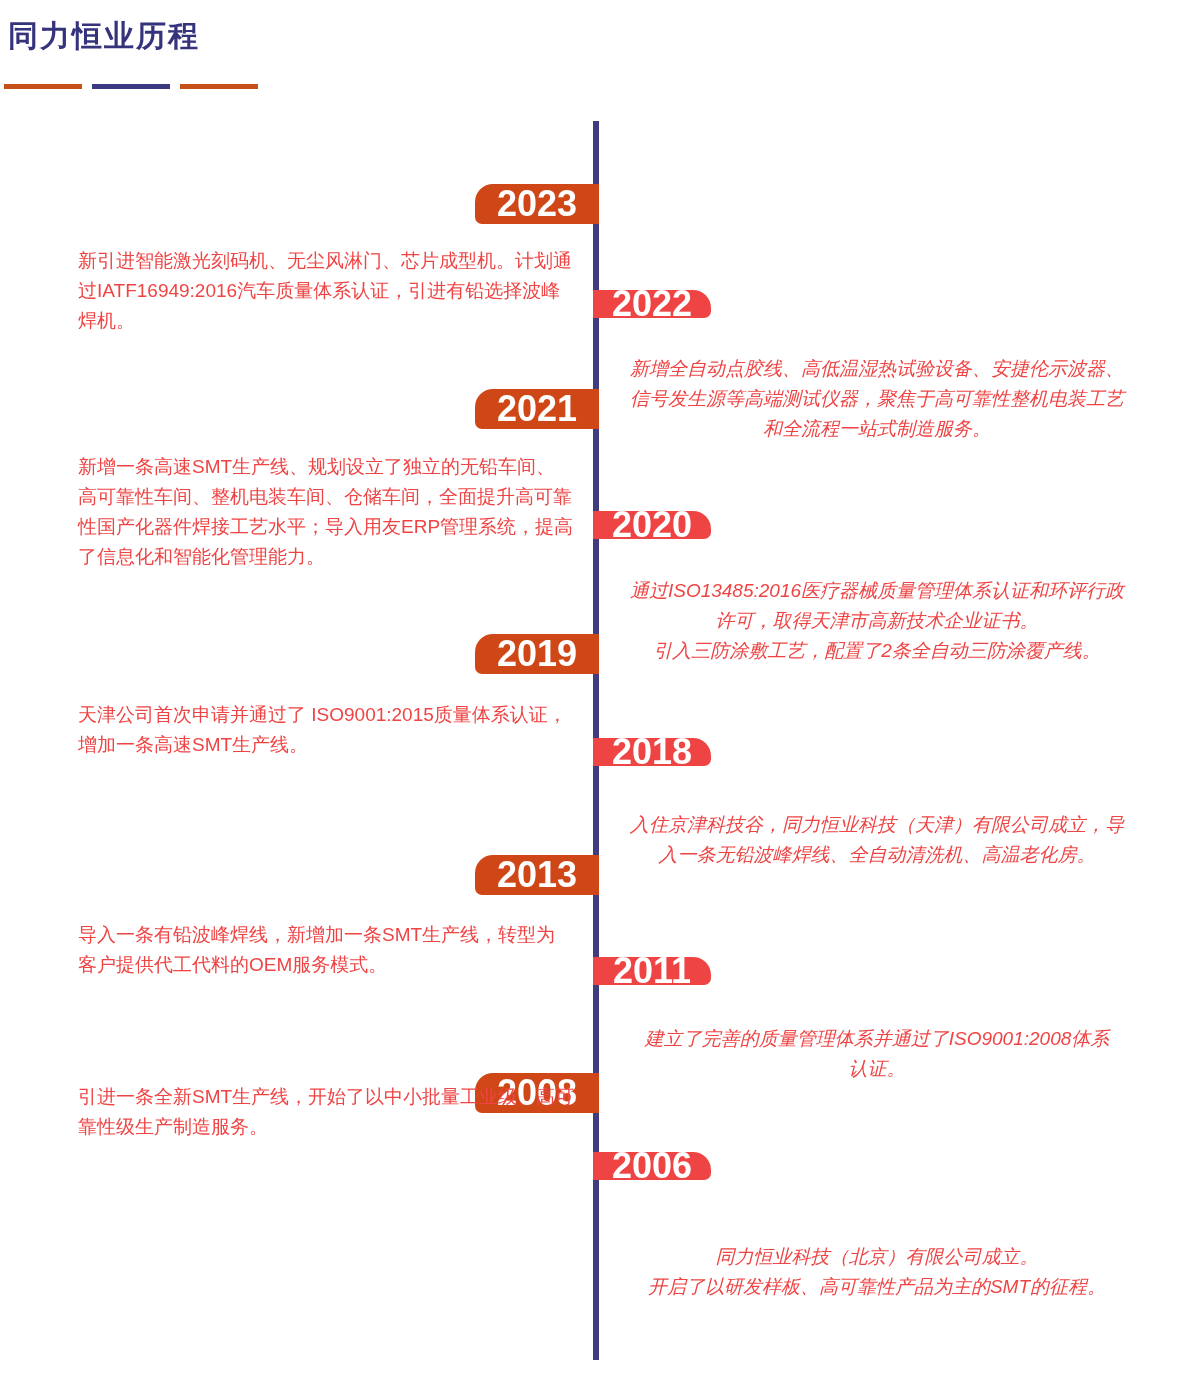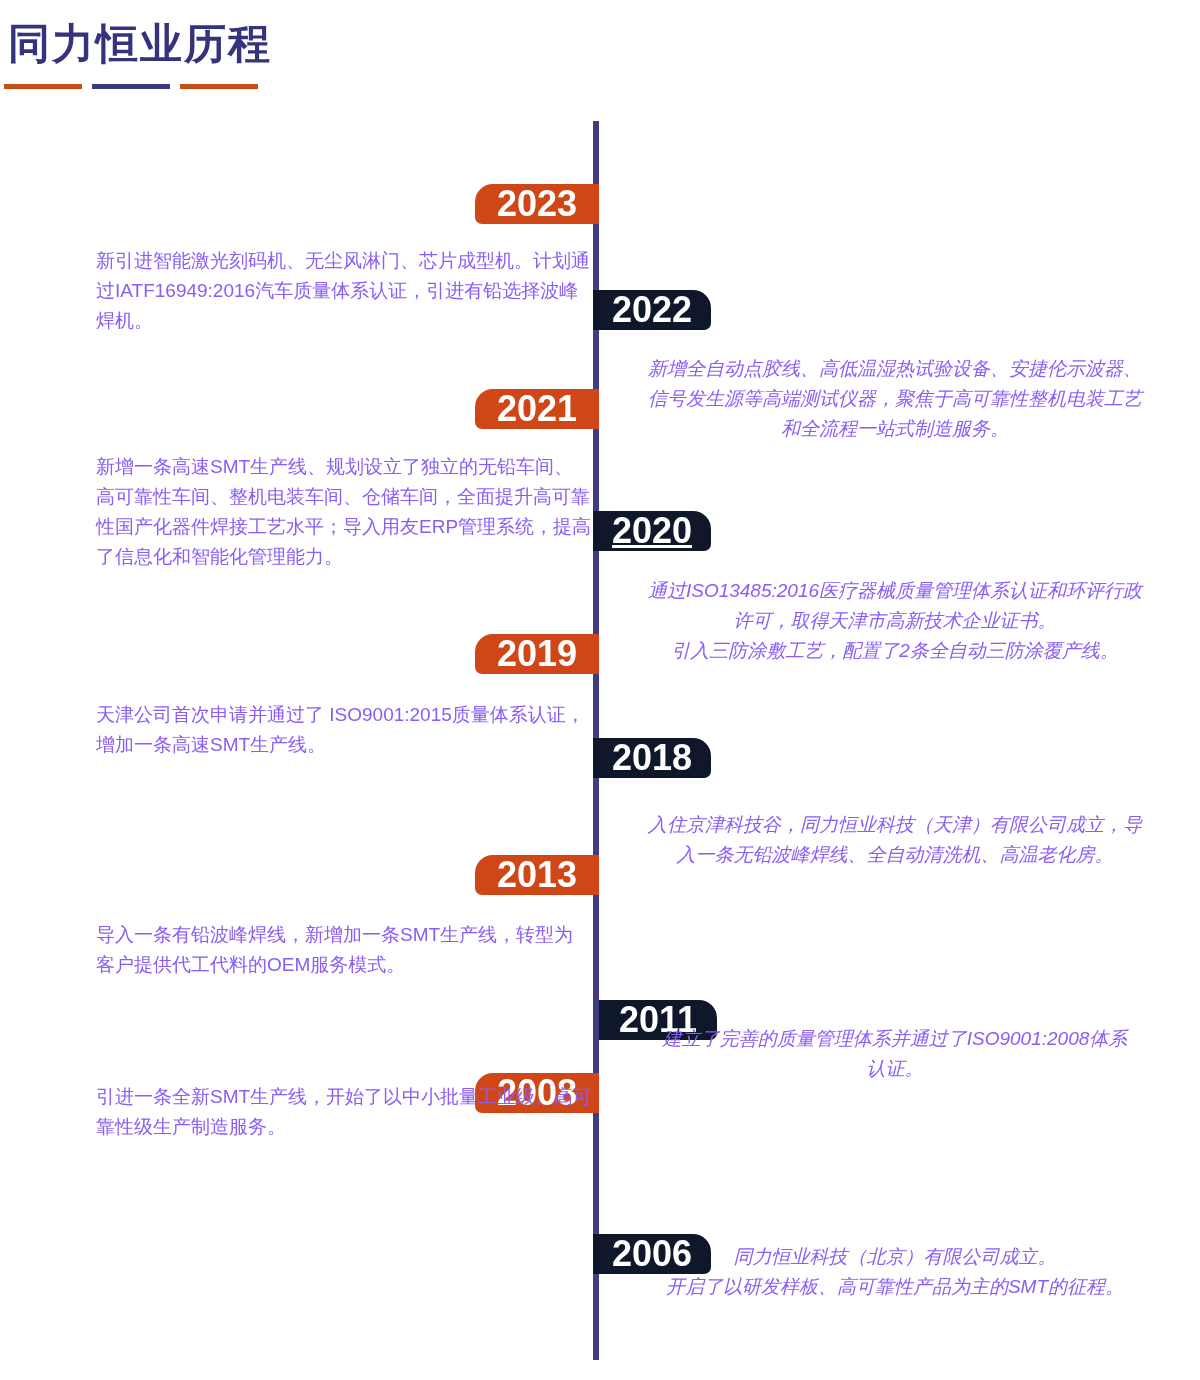--- a/index.html
+++ b/index.html
@@ -6,21 +6,21 @@
   .page{
     position:relative;
     width:1200px;height:1380px;
     background:#ffffff;
     font-family:"Liberation Sans","DejaVu Sans",sans-serif;
     overflow:hidden;
   }
   
   .page-title{
     position:absolute;left:8px;top:16px;margin:0;
-    font-size:42px;font-weight:bold;letter-spacing:2px;
+    font-size:30px;font-weight:bold;letter-spacing:2px;
     color:#36337d;
   }
   .title-underline{position:absolute;left:4px;top:84px;display:flex;gap:10px;}
   .title-underline .bar{display:block;width:78px;height:5px;}
   .bar.orange{background:#c64e17;}
   .bar.navy{background:#3b3a80;}
   
   .axis{
     position:absolute;left:593px;top:121px;width:6px;height:1239px;
     background:#3f3c80;
@@ -31,30 +31,29 @@
     color:#ffffff;font-weight:bold;font-size:36px;
     display:flex;align-items:center;justify-content:center;
     line-height:1;
   }
   .badge.left{
     left:475px;width:124px;height:40px;
     background:#cf4717;
     border-radius:18px 0 0 7px;
   }
   .badge.right{
-    left:593px;width:118px;height:40px;
-    background:#0f172a;
+    left:593px;width:118px;height:28px;
+    background:#ef4444;
     border-radius:0 18px 7px 0;
   }
   
   .desc{
     position:absolute;
-    font-size:19px;line-height:30px;color:#8b5cf6;
+    font-size:19px;line-height:30px;color:#ef4444;
     white-space:pre-line;
-    margin-left:18px;
   }
   .desc.left-text{left:78px;width:520px;text-align:left;}
   .desc.right-text{left:612px;width:530px;text-align:center;font-style:italic;}
 </style>
 </head>
 <body>
 
 <div class="page">
 
   <h1 class="page-title">同力恒业历程</h1>
@@ -93,26 +92,26 @@
 增加一条高速SMT生产线。</div>
 
     <div class="badge right" style="top:738px;">2018</div>
     <div class="desc right-text" style="top:810px;">入住京津科技谷，同力恒业科技（天津）有限公司成立，导
 入一条无铅波峰焊线、全自动清洗机、高温老化房。</div>
 
     <div class="badge left" style="top:855px;">2013</div>
     <div class="desc left-text" style="top:920px;">导入一条有铅波峰焊线，新增加一条SMT生产线，转型为
 客户提供代工代料的OEM服务模式。</div>
 
-    <div class="badge right" style="top:1000px;margin-left:6px;">2011</div>
+    <div class="badge right" style="top:957px;">2011</div>
     <div class="desc right-text" style="top:1024px;">建立了完善的质量管理体系并通过了ISO9001:2008体系
 认证。</div>
 
     <div class="badge left" style="top:1073px;">2008</div>
     <div class="desc left-text" style="top:1082px;">引进一条全新SMT生产线，开始了以中小批量工业级、高可
 靠性级生产制造服务。</div>
 
-    <div class="badge right" style="top:1234px;text-align:right;">2006</div>
+    <div class="badge right" style="top:1152px;text-align:right;">2006</div>
     <div class="desc right-text" style="top:1242px;">同力恒业科技（北京）有限公司成立。
 开启了以研发样板、高可靠性产品为主的SMT的征程。</div>
 
   </div>
 </div>
 
 </body></html>

